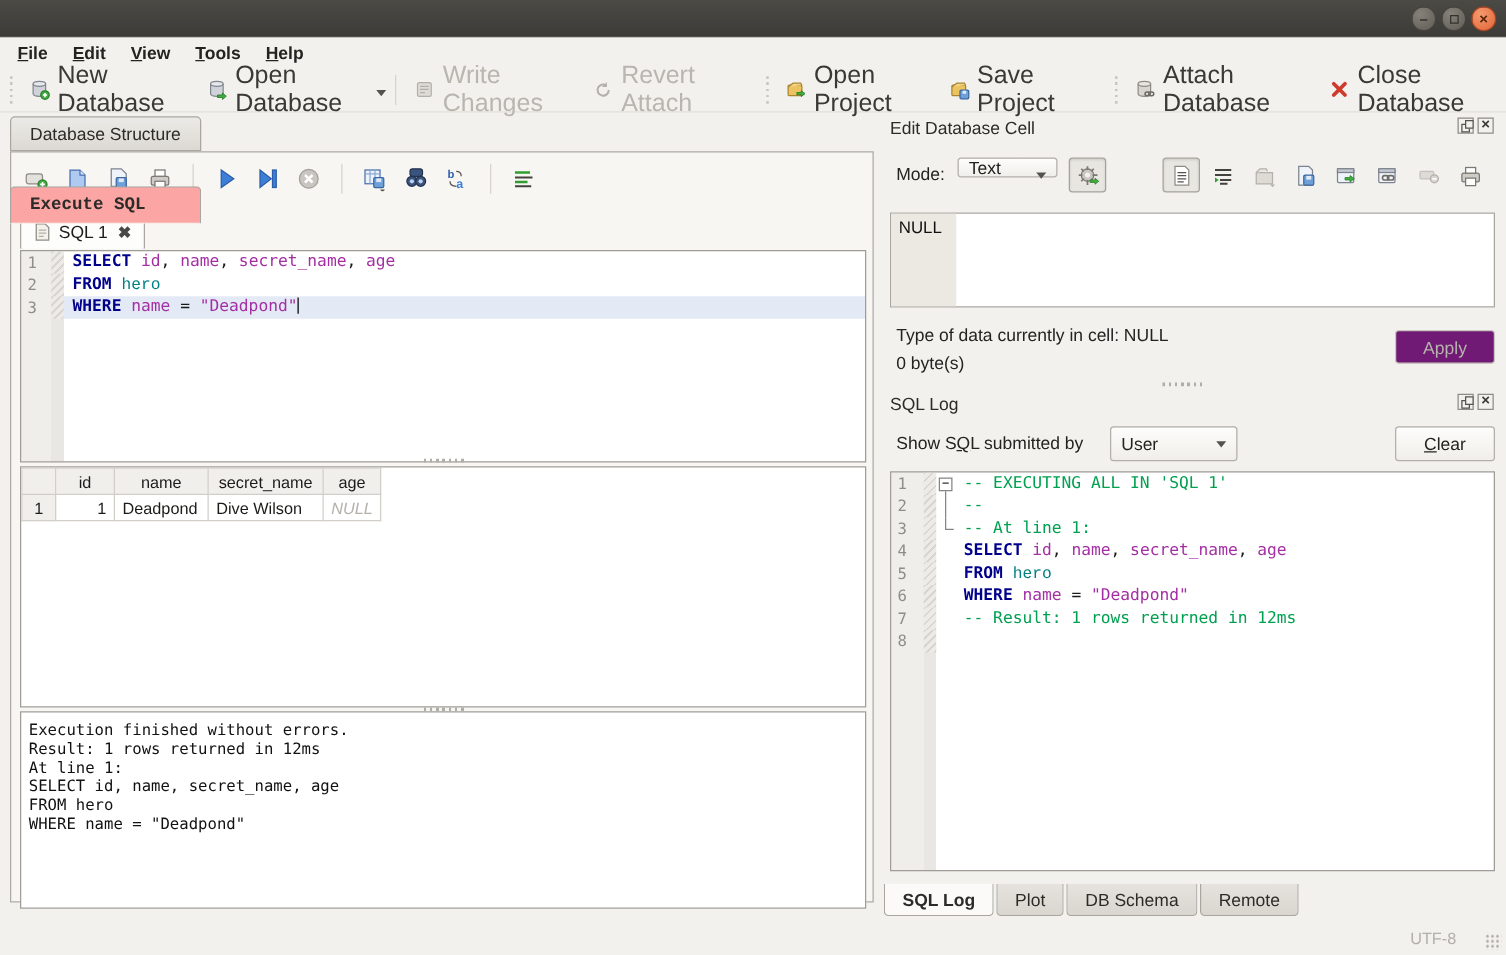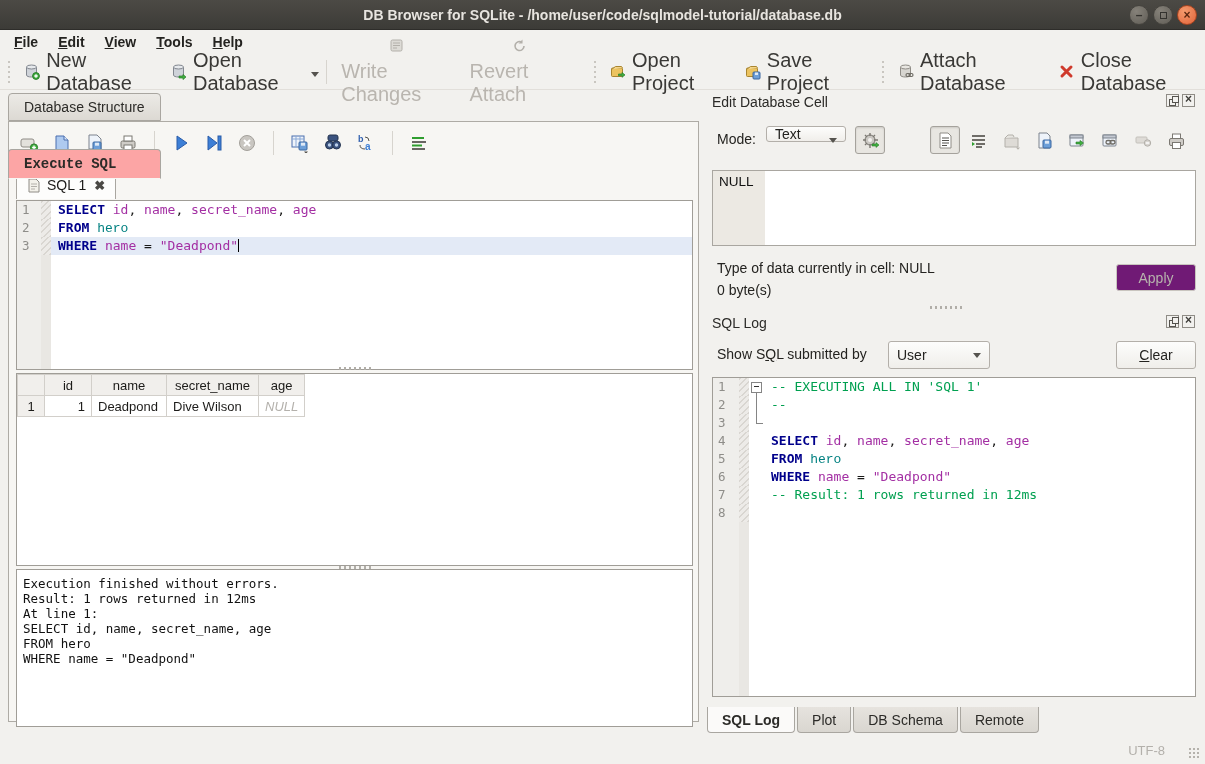--- a/index.html
+++ b/index.html
@@ -21,21 +21,21 @@
   
   .menubar { position:absolute; left:0; top:30px; width:1205px; height:24px; background:#f2f1ee;
     display:flex; align-items:center; padding-left:4px; }
   .menu-item { display:inline-block; padding:3px 10px; font-size:14px; font-weight:600; color:#242320; }
   .accel::first-letter { text-decoration:underline; }
 
   
   .toolbar { position:absolute; left:0; top:54px; width:1205px; height:36px; background:#f2f1ee;
     border-bottom:1px solid #e2dfda; display:flex; align-items:center; padding-left:4px; }
   .tbtn { display:flex; align-items:center; gap:6px; padding:4px 9px; font-size:20px; font-weight:400; color:#3a3936; border-radius:3px; }
-  .tbtn.disabled { color:#b9b5af;flex-direction:column; }
+  .tbtn.disabled { color:#b9b5af; }
   .vhandle { width:5px; height:22px; margin:0 3px;
     background:repeating-linear-gradient(0deg,#c9c6c0 0 2px, transparent 2px 5px); background-size:2px 100%; background-repeat:repeat-y; background-position:1px 0; }
   .vsep { width:1px; height:24px; background:#d7d4ce; margin:0 5px; }
   .dd-caret { width:0; height:0; border-left:4px solid transparent; border-right:4px solid transparent; border-top:5px solid #55534e; margin:10px 2px 0 -4px; align-self:flex-start; margin-top:18px; }
 
   .icon16 { width:17px; height:17px; flex:none; }
 
   
   .workspace { position:absolute; left:0; top:90px; width:1205px; height:645px; }
 
@@ -136,21 +136,20 @@
   
   .statusbar { position:absolute; left:0; top:735px; width:1205px; height:29px; background:#f2f1ee; }
   .statusbar .enc { position:absolute; right:40px; top:8px; font-size:13px; color:#b3b0ab; }
   .grip { position:absolute; right:4px; bottom:4px; width:13px; height:13px;
     background-image:radial-gradient(#b5b2ac 1px, transparent 1.2px); background-size:4px 4px; }
 </style>
 </head>
 <body>
 
 <div class="titlebar">
-  <span class="title">DB Browser for SQLite - /home/user/code/sqlmodel-tutorial/database.db</span>
   <div class="win-controls">
     <div class="wbtn minmax">–</div>
     <div class="wbtn minmax">
         <span class="sq"></span>
       </div>
     <div class="wbtn close">×</div>
   </div>
 </div>
 
 <div class="menubar">
@@ -524,20 +523,21 @@
       <div class="cl">
         <span class="gut">2</span>
         <span class="hatch"></span>
         <span class="fold fold-mid"></span>
         <span class="txt"><span class="tk-com">--</span></span>
       </div>
       <div class="cl">
         <span class="gut">3</span>
         <span class="hatch"></span>
         <span class="fold fold-end"></span>
+        <span class="txt"><span class="tk-com">-- At line 1:</span></span>
       </div>
       <div class="cl">
         <span class="gut">4</span>
         <span class="hatch"></span>
         <span class="fold"></span>
         <span class="txt"><span class="tk-kw">SELECT</span><span class="tk-pl"> </span><span class="tk-id">id</span><span class="tk-pl">, </span><span class="tk-id">name</span><span class="tk-pl">, </span><span class="tk-id">secret_name</span><span class="tk-pl">, </span><span class="tk-id">age</span></span>
       </div>
       <div class="cl">
         <span class="gut">5</span>
         <span class="hatch"></span>

